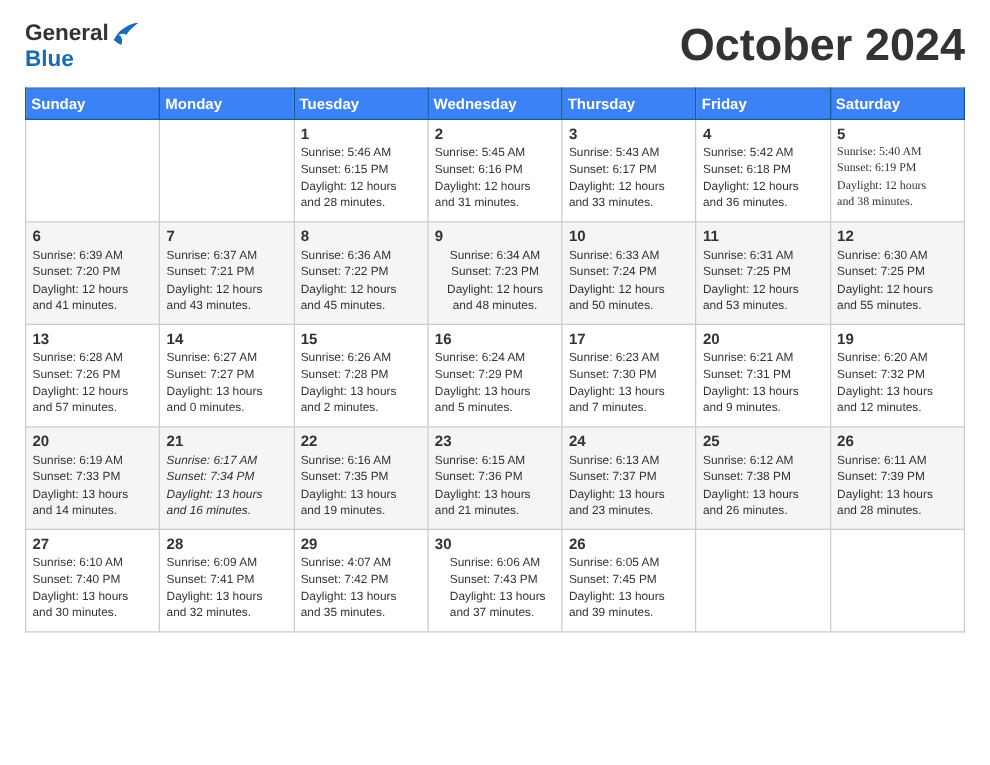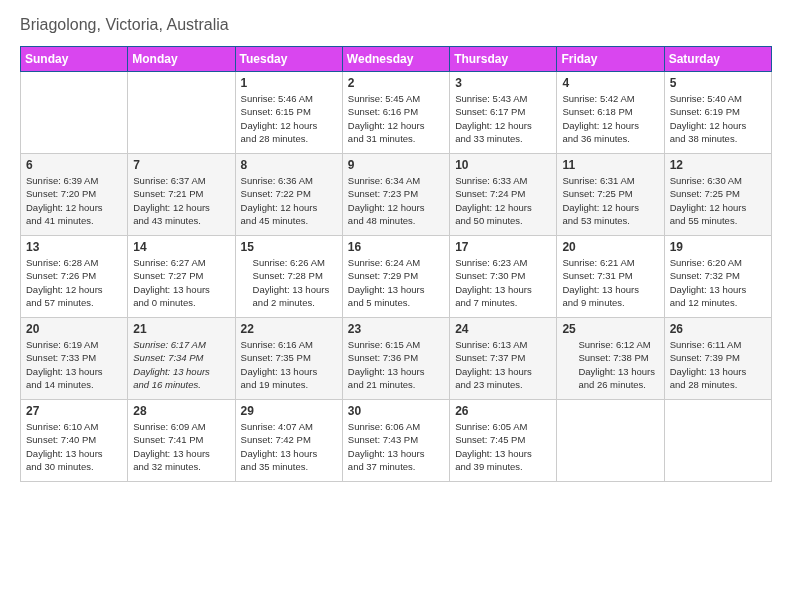--- a/index.html
+++ b/index.html
@@ -52,21 +52,21 @@
     .location-title {
       font-size: 16px;
       color: #555;
     }
     .calendar-table {
       width: 100%;
       border-collapse: collapse;
       table-layout: fixed;
     }
     .calendar-table th {
-      background: #d946ef;
+      background: #3b82f6;
       color: #fff;
       font-size: 12px;
       font-weight: bold;
       padding: 5px 4px;
       border: 1px solid #1a5a9a;
       text-align: left;
     }
     .calendar-table td {
       border: 1px solid #ccc;
       vertical-align: top;
@@ -92,22 +92,31 @@
       line-height: 1.4;
     }
     .empty-cell {
       background: #fff;
     }
   </style>
 </head>
 <body>
 
 <div class="header-area">
+  <div class="logo">
+    <div class="logo-text">
+      <span class="logo-general">General</span>
+      <svg class="logo-bird" viewBox="0 0 22 18">
+        <path d="M2 14 Q8 2 22 0 Q14 6 12 10 Q10 8 6 10 Q10 12 8 18 Q4 16 2 14Z" fill="#1a6bb5"></path>
+      </svg>
+    </div>
+    <span class="logo-blue">Blue</span>
+  </div>
   <div class="title-area">
-    <div class="location-title">Briagolong, Victoria, Australia</div>
+    <div class="month-title">October 2024</div>
   </div>
 </div>
 
 <table class="calendar-table">
   <thead>
     <tr>
     <th>Sunday</th>
         <th>Monday</th>
         <th>Tuesday</th>
         <th>Wednesday</th>
@@ -143,21 +152,21 @@
         </td>
         <td>
           <span class="day-number">4</span>
           <div class="day-info" style="white-space: pre-line;">Sunrise: 5:42 AM
 Sunset: 6:18 PM
 Daylight: 12 hours
 and 36 minutes.</div>
         </td>
         <td>
           <span class="day-number">5</span>
-          <div class="day-info" style="white-space: pre-line;">Sunrise: 5:40 AM
+          <div class="day-info" style="white-space: pre-line; font-family: Liberation Serif, serif;">Sunrise: 5:40 AM
 Sunset: 6:19 PM
 Daylight: 12 hours
 and 38 minutes.</div>
         </td>
       </tr>
       <tr>
         <td>
           <span class="day-number">6</span>
           <div class="day-info" style="white-space: pre-line;">Sunrise: 6:39 AM
 Sunset: 7:20 PM
@@ -173,21 +182,21 @@
         </td>
         <td>
           <span class="day-number">8</span>
           <div class="day-info" style="white-space: pre-line;">Sunrise: 6:36 AM
 Sunset: 7:22 PM
 Daylight: 12 hours
 and 45 minutes.</div>
         </td>
         <td>
           <span class="day-number">9</span>
-          <div class="day-info" style="white-space: pre-line;">Sunrise: 6:34 AM
+          <div class="day-info" style="white-space: pre-line; text-align: center;">Sunrise: 6:34 AM
 Sunset: 7:23 PM
 Daylight: 12 hours
 and 48 minutes.</div>
         </td>
         <td>
           <span class="day-number">10</span>
           <div class="day-info" style="white-space: pre-line;">Sunrise: 6:33 AM
 Sunset: 7:24 PM
 Daylight: 12 hours
 and 50 minutes.</div>
@@ -217,21 +226,21 @@
         </td>
         <td>
           <span class="day-number">14</span>
           <div class="day-info" style="white-space: pre-line;">Sunrise: 6:27 AM
 Sunset: 7:27 PM
 Daylight: 13 hours
 and 0 minutes.</div>
         </td>
         <td>
           <span class="day-number">15</span>
-          <div class="day-info" style="white-space: pre-line; margin-left: 12px;">Sunrise: 6:26 AM
+          <div class="day-info" style="white-space: pre-line;">Sunrise: 6:26 AM
 Sunset: 7:28 PM
 Daylight: 13 hours
 and 2 minutes.</div>
         </td>
         <td>
           <span class="day-number">16</span>
           <div class="day-info" style="white-space: pre-line;">Sunrise: 6:24 AM
 Sunset: 7:29 PM
 Daylight: 13 hours
 and 5 minutes.</div>
@@ -289,21 +298,21 @@
         </td>
         <td>
           <span class="day-number">24</span>
           <div class="day-info" style="white-space: pre-line;">Sunrise: 6:13 AM
 Sunset: 7:37 PM
 Daylight: 13 hours
 and 23 minutes.</div>
         </td>
         <td>
           <span class="day-number">25</span>
-          <div class="day-info" style="white-space: pre-line; margin-left: 16px;">Sunrise: 6:12 AM
+          <div class="day-info" style="white-space: pre-line;">Sunrise: 6:12 AM
 Sunset: 7:38 PM
 Daylight: 13 hours
 and 26 minutes.</div>
         </td>
         <td>
           <span class="day-number">26</span>
           <div class="day-info" style="white-space: pre-line;">Sunrise: 6:11 AM
 Sunset: 7:39 PM
 Daylight: 13 hours
 and 28 minutes.</div>
@@ -326,21 +335,21 @@
         </td>
         <td>
           <span class="day-number">29</span>
           <div class="day-info" style="white-space: pre-line;">Sunrise: 4:07 AM
 Sunset: 7:42 PM
 Daylight: 13 hours
 and 35 minutes.</div>
         </td>
         <td>
           <span class="day-number">30</span>
-          <div class="day-info" style="white-space: pre-line;">Sunrise: 6:06 AM
+          <div class="day-info" style="white-space: pre-line; margin-left: 12px;">Sunrise: 6:06 AM
 Sunset: 7:43 PM
 Daylight: 13 hours
 and 37 minutes.</div>
         </td>
         <td>
           <span class="day-number">26</span>
           <div class="day-info" style="white-space: pre-line;">Sunrise: 6:05 AM
 Sunset: 7:45 PM
 Daylight: 13 hours
 and 39 minutes.</div>

